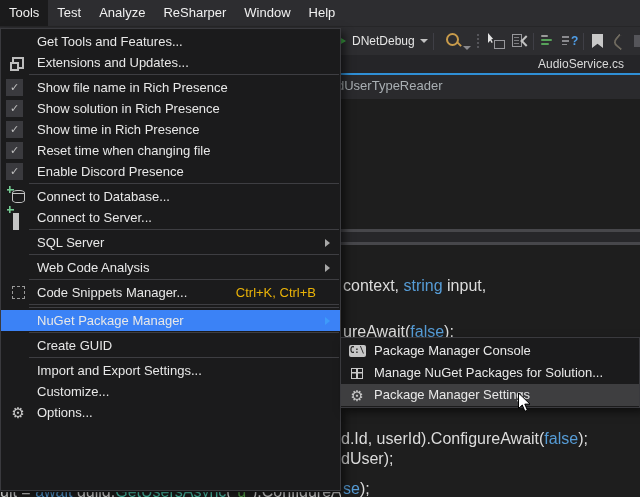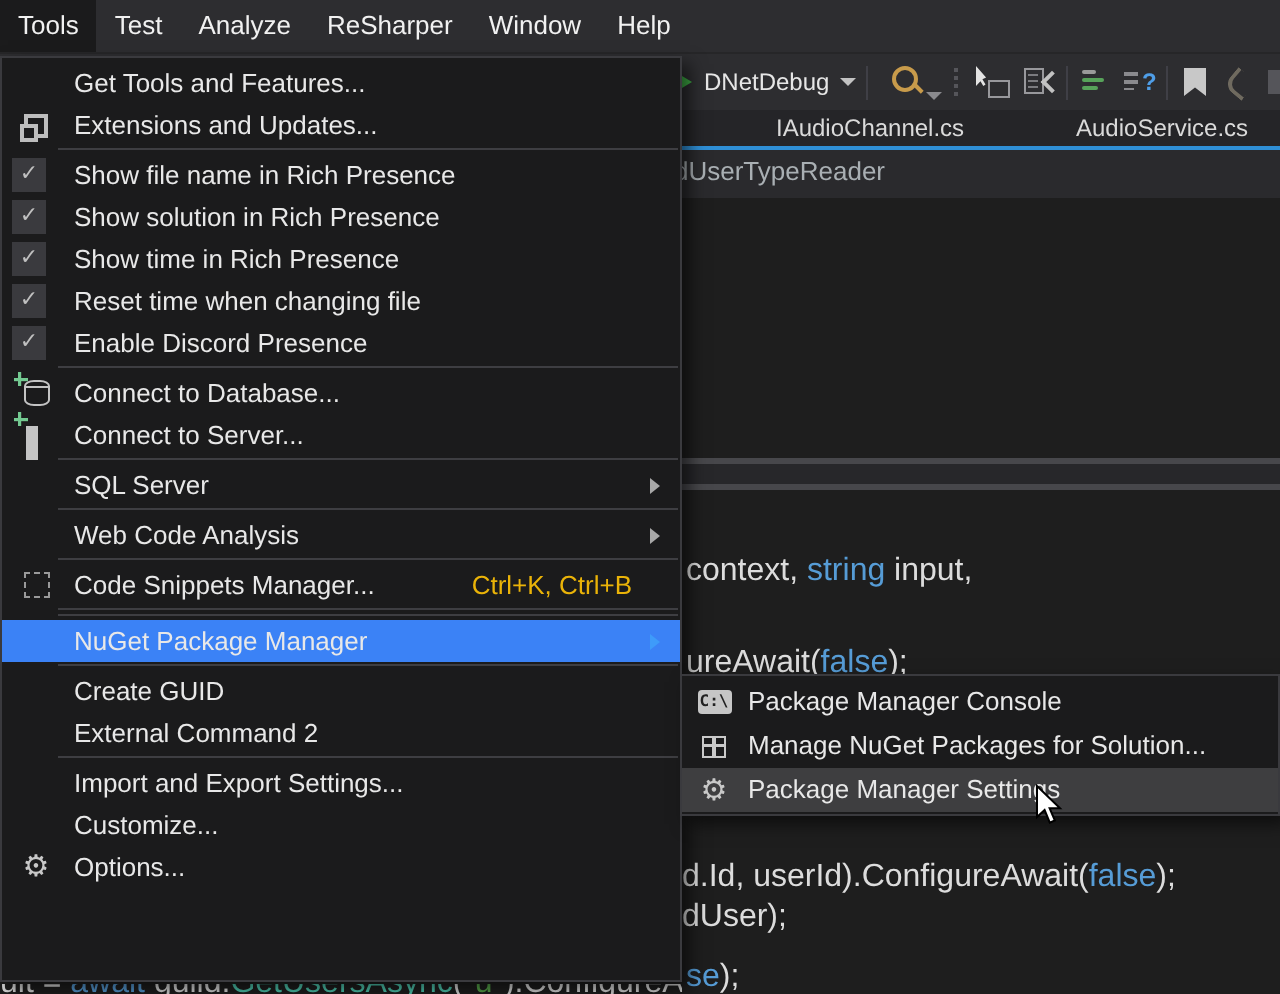--- a/index.html
+++ b/index.html
@@ -137,21 +137,20 @@
     <div class="tb-abs help-lines" style="left:562px;top:8px;"></div>
     <div class="tb-abs help-q" style="left:571px;top:7px;">?</div>
     <div class="tb-abs tsep" style="left:583px;top:6px;"></div>
     <div class="tb-abs bookmark-icon" style="left:592px;top:7px;"></div>
     <div class="tb-abs dim-arrow" style="left:614px;top:9px;"></div>
     <div class="tb-abs edge-sliver" style="left:634px;top:8px;"></div>
   </div>
 
   <div class="tabsrow">
     <div class="tab-label" style="left:325px;text-align:center;">cs</div>
-    <div class="tab-label" style="left:388px;">IAudioChannel.cs</div>
     <div class="tab-label" style="left:538px;">AudioService.cs</div>
   </div>
   <div class="tabline"></div>
 
   <div class="breadcrumb">
     <div class="crumb-text">dUserTypeReader</div>
   </div>
 
   <div class="editor">
     <div class="splitbar" style="top:130px;"></div>
@@ -246,21 +245,20 @@
 
     <div class="mi-sep"></div>
 
     <div class="mi hl">
       <span class="mi-label">NuGet Package Manager</span>
       <span class="sub-arrow blue"></span>
     </div>
     <div class="mi-sep"></div>
 
     <div class="mi"><span class="mi-label">Create GUID</span></div>
-    <div class="mi"><span class="mi-label">External Command 2</span></div>
     <div class="mi-sep"></div>
 
     <div class="mi"><span class="mi-label">Import and Export Settings...</span></div>
     <div class="mi"><span class="mi-label">Customize...</span></div>
     <div class="mi">
       <span class="gutter">
           <span class="gear-glyph">⚙</span>
         </span>
       <span class="mi-label">Options...</span>
     </div>

